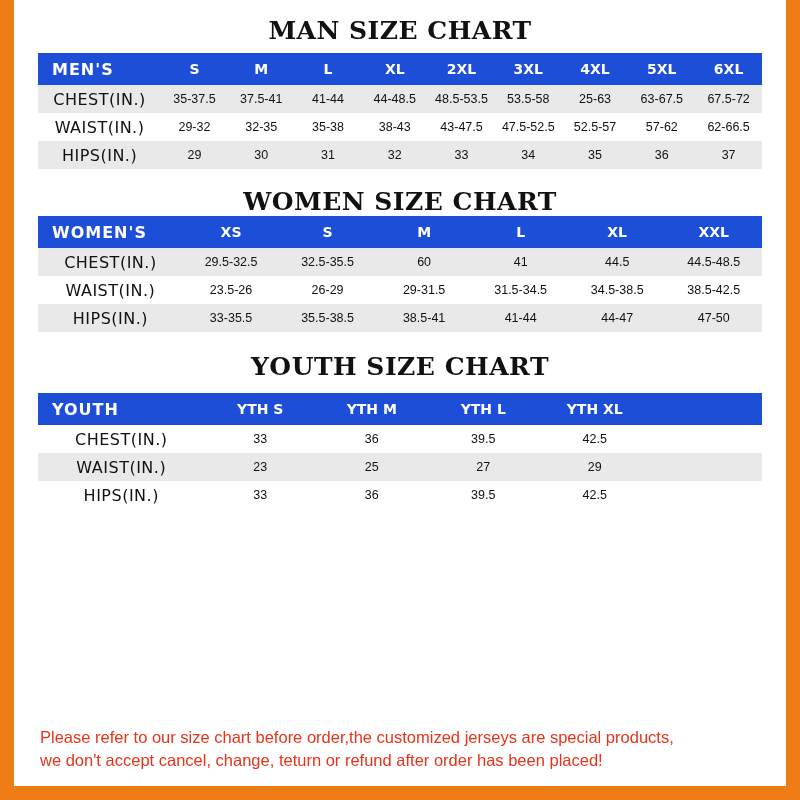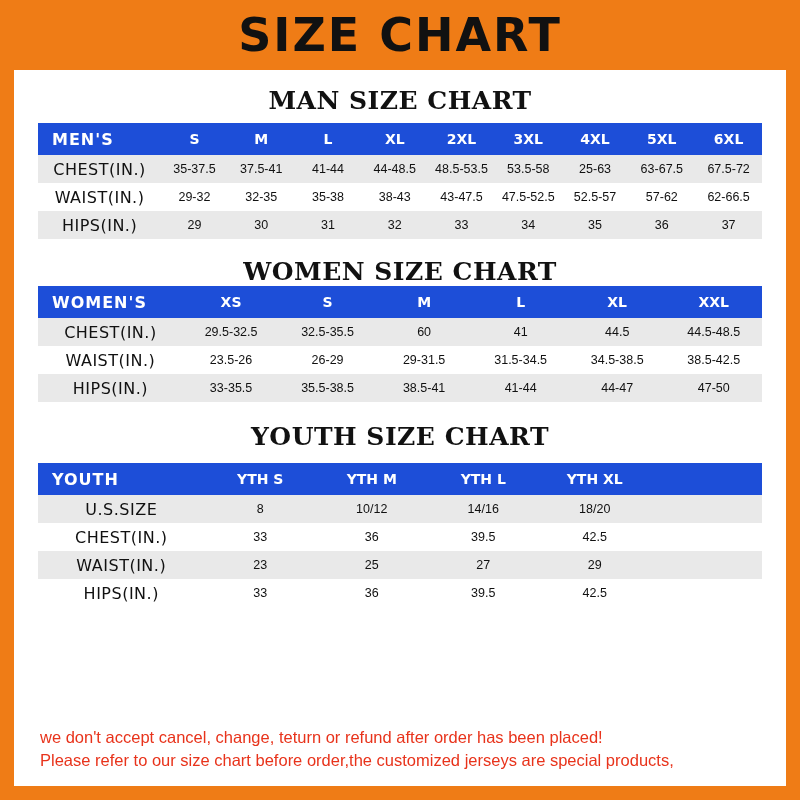--- a/index.html
+++ b/index.html
@@ -116,23 +116,20 @@
     height: 14px;
     background: #ef7c16;
     flex: none;
   }
 </style>
 </head>
 <body>
 
 <div class="page">
 
-  <div class="banner">
-    <div class="banner-title">SIZE CHART</div>
-  </div>
 
   <div class="content">
 
     <div class="section-title t1">MAN SIZE CHART</div>
     <table class="size-table men-table">
       <colgroup>
         <col class="first">
           <col>
           <col>
           <col>
@@ -264,28 +261,20 @@
         <tr>
           <th class="row-head">YOUTH</th>
           <th>YTH S</th>
           <th>YTH M</th>
           <th>YTH L</th>
           <th>YTH XL</th>
           <th></th>
         </tr>
       </thead>
       <tbody>
-        <tr class="odd">
-          <td class="row-head">U.S.SIZE</td>
-          <td>8</td>
-          <td>10/12</td>
-          <td>14/16</td>
-          <td>18/20</td>
-          <td></td>
-        </tr>
         <tr class="even">
           <td class="row-head">CHEST(IN.)</td>
           <td>33</td>
           <td>36</td>
           <td>39.5</td>
           <td>42.5</td>
           <td></td>
         </tr>
         <tr class="odd">
           <td class="row-head">WAIST(IN.)</td>
@@ -300,20 +289,20 @@
           <td>33</td>
           <td>36</td>
           <td>39.5</td>
           <td>42.5</td>
           <td></td>
         </tr>
       </tbody>
     </table>
 
     <div class="notice">
+      <span>Please refer to our size chart before order,the customized jerseys are special products,</span>
       <span>we don't accept cancel, change, teturn or refund after order has been placed!</span>
-      <span>Please refer to our size chart before order,the customized jerseys are special products,</span>
     </div>
 
   </div>
 
   <div class="bottom-bar"></div>
 </div>
 
 </body></html>

